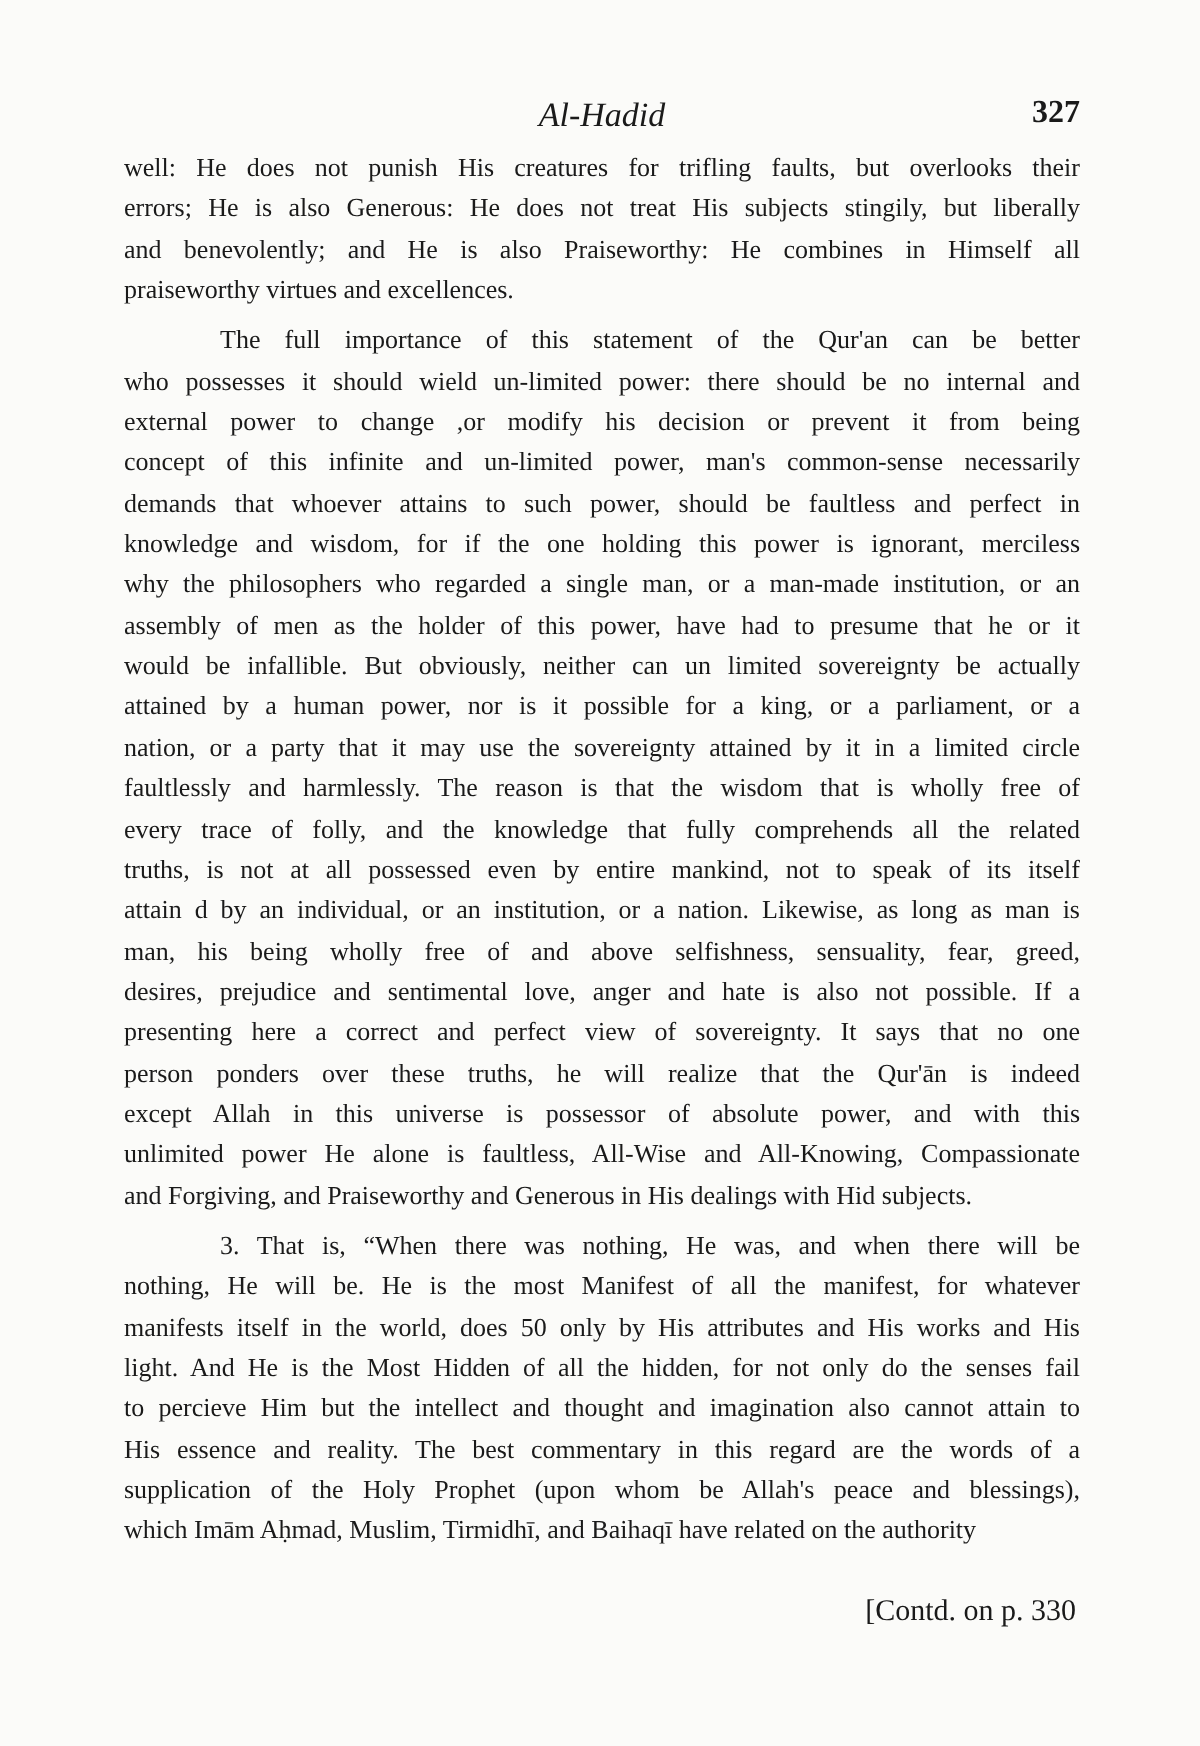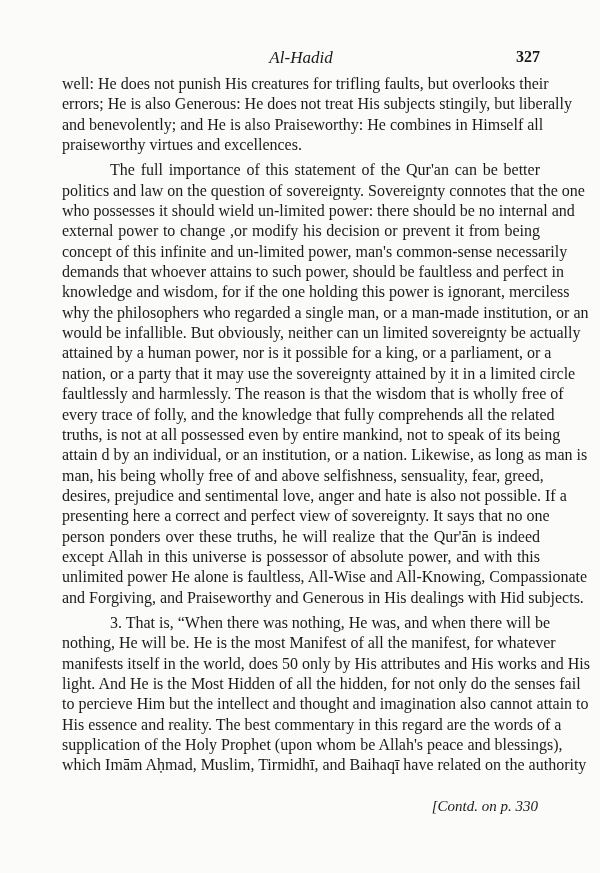--- a/index.html
+++ b/index.html
@@ -2,58 +2,58 @@
 <html><head>
 <meta charset="utf-8">
 <style>
   html, body { margin:0; padding:0; background:#fbfbf9; }
   body { width:600px; height:873px; position:relative; overflow:hidden;
          font-family:"Liberation Serif","DejaVu Serif",serif; color:#1a1a1a; }
   .header { position:absolute; top:48px; left:62px; width:478px; height:22px; }
   .running-title { position:absolute; left:0; right:0; text-align:center;
                    font-style:italic; font-size:17px; top:0; }
   .page-number { position:absolute; right:0; top:0; font-weight:bold; font-size:16px; }
-  .body { position:absolute; top:74px; left:62px; width:478px; font-size:16px; line-height:20.35px; }
+  .body { position:absolute; top:74px; left:62px; width:478px; font-size:13px; line-height:20.35px; }
   .line { display:block; text-align:justify; text-align-last:justify; white-space:nowrap; height:20.35px; }
   .line.last { text-align-last:left; }
   .line.indent { padding-left:48px; }
   .para-gap { height:5px; }
-  .contd { position:absolute; top:798px; right:62px; font-style:italic; font-size:15px; }
+  .contd { position:absolute; top:798px; right:62px; font-size:15px; }
 </style>
 </head>
 <body>
 
 <div class="header">
   <div class="running-title">Al-Hadid</div>
   <div class="page-number">327</div>
 </div>
 
 <div class="body" id="body">
     <div>
       <span class="line">well: He does not punish His creatures for trifling faults, but overlooks their</span>
       <span class="line">errors; He is also Generous: He does not treat His subjects stingily, but liberally</span>
       <span class="line">and benevolently; and He is also Praiseworthy: He combines in Himself all</span>
       <span class="line last">praiseworthy virtues and excellences.</span>
     </div>
     <div class="para-gap"></div>
     <div>
       <span class="line indent">The full importance of this statement of the Qur'an can be better</span>
-      <span class="line">politics and law on the question of sovereignty. Sovereignty connotes that the one</span>
       <span class="line">who possesses it should wield un-limited power: there should be no internal and</span>
       <span class="line">external power to change ,or modify his decision or prevent it from being</span>
       <span class="line">concept of this infinite and un-limited power, man's common-sense necessarily</span>
       <span class="line">demands that whoever attains to such power, should be faultless and perfect in</span>
       <span class="line">knowledge and wisdom, for if the one holding this power is ignorant, merciless</span>
       <span class="line">why the philosophers who regarded a single man, or a man-made institution, or an</span>
+      <span class="line">assembly of men as the holder of this power, have had to presume that he or it</span>
       <span class="line">would be infallible. But obviously, neither can un limited sovereignty be actually</span>
       <span class="line">attained by a human power, nor is it possible for a king, or a parliament, or a</span>
       <span class="line">nation, or a party that it may use the sovereignty attained by it in a limited circle</span>
       <span class="line">faultlessly and harmlessly. The reason is that the wisdom that is wholly free of</span>
       <span class="line">every trace of folly, and the knowledge that fully comprehends all the related</span>
-      <span class="line">truths, is not at all possessed even by entire mankind, not to speak of its being</span>
+      <span class="line">truths, is not at all possessed even by entire mankind, not to speak of its itself</span>
       <span class="line">attain d by an individual, or an institution, or a nation. Likewise, as long as man is</span>
       <span class="line">man, his being wholly free of and above selfishness, sensuality, fear, greed,</span>
       <span class="line">desires, prejudice and sentimental love, anger and hate is also not possible. If a</span>
       <span class="line">presenting here a correct and perfect view of sovereignty. It says that no one</span>
       <span class="line">person ponders over these truths, he will realize that the Qur'ān is indeed</span>
       <span class="line">except Allah in this universe is possessor of absolute power, and with this</span>
       <span class="line">unlimited power He alone is faultless, All-Wise and All-Knowing, Compassionate</span>
       <span class="line last">and Forgiving, and Praiseworthy and Generous in His dealings with Hid subjects.</span>
     </div>
     <div class="para-gap"></div>

